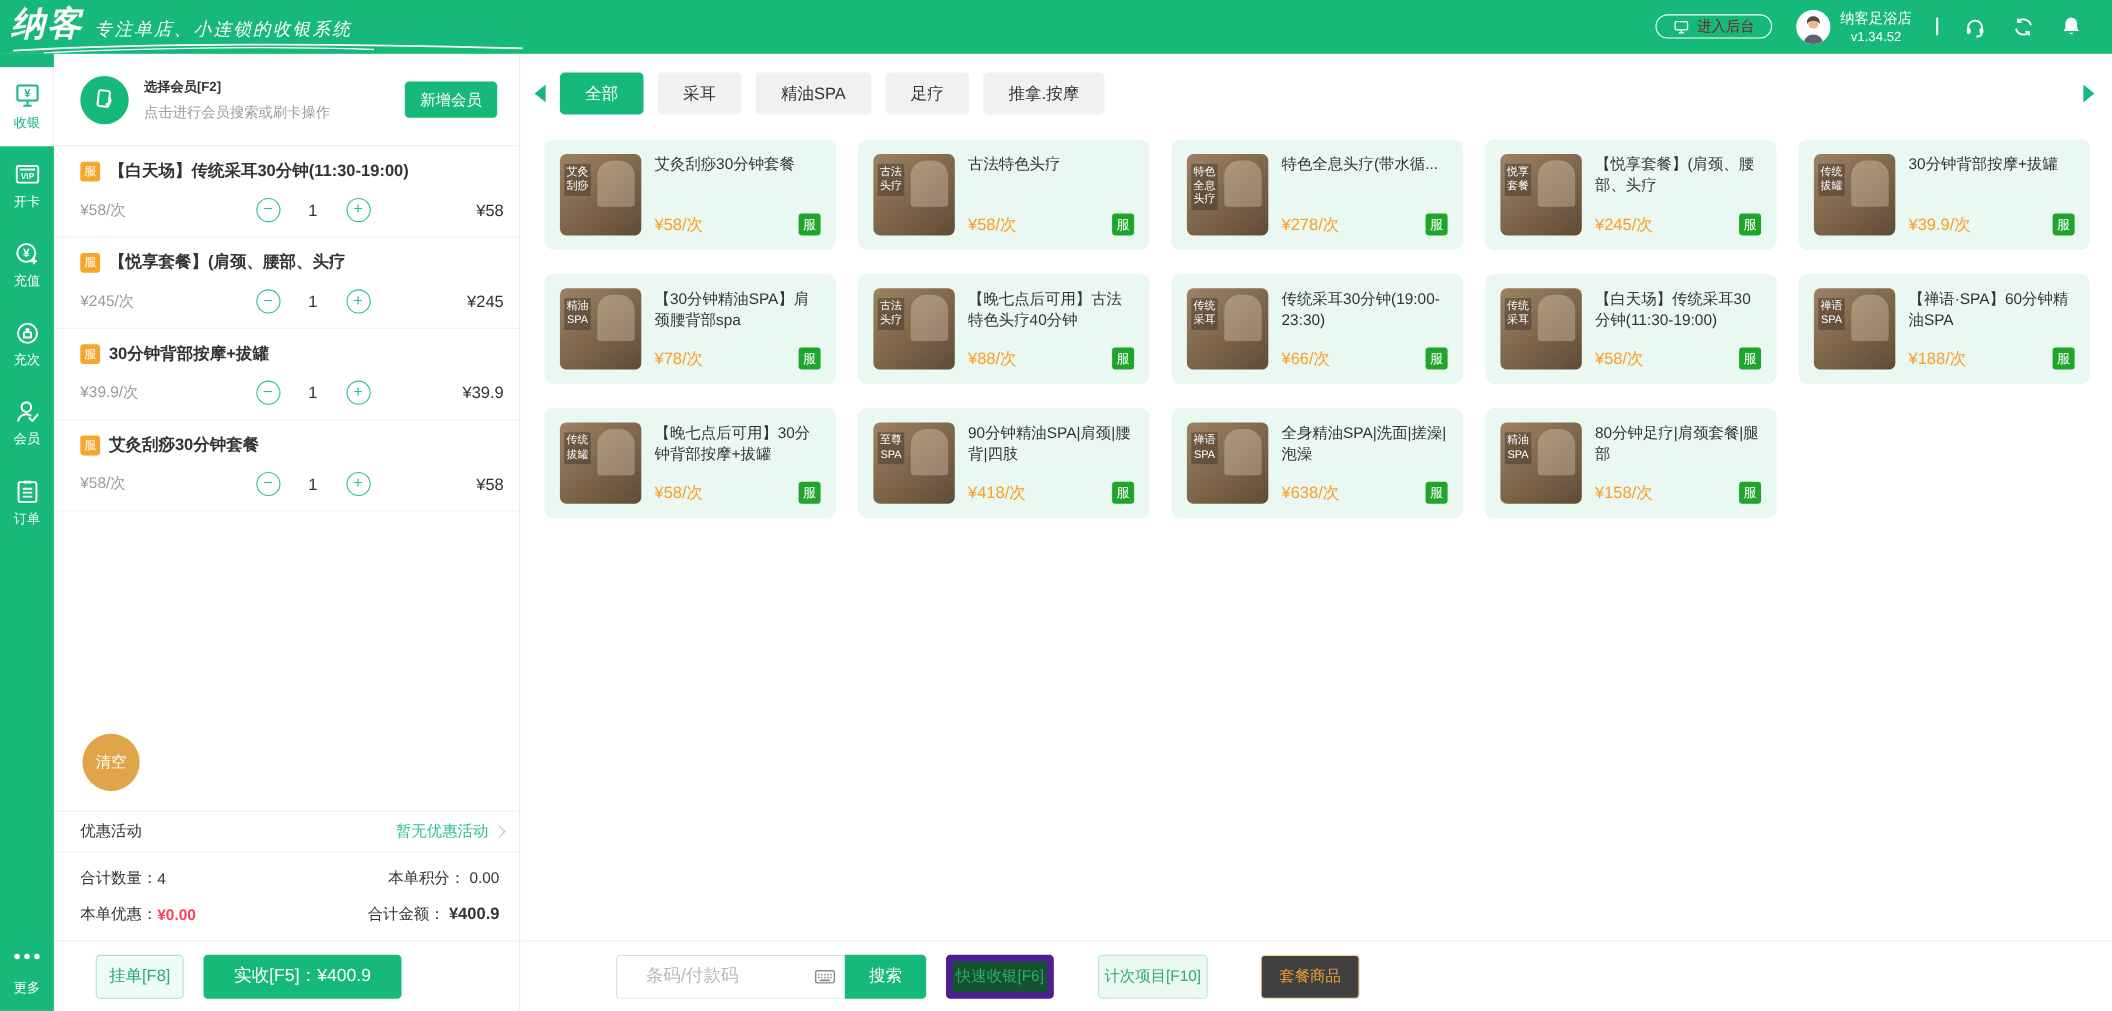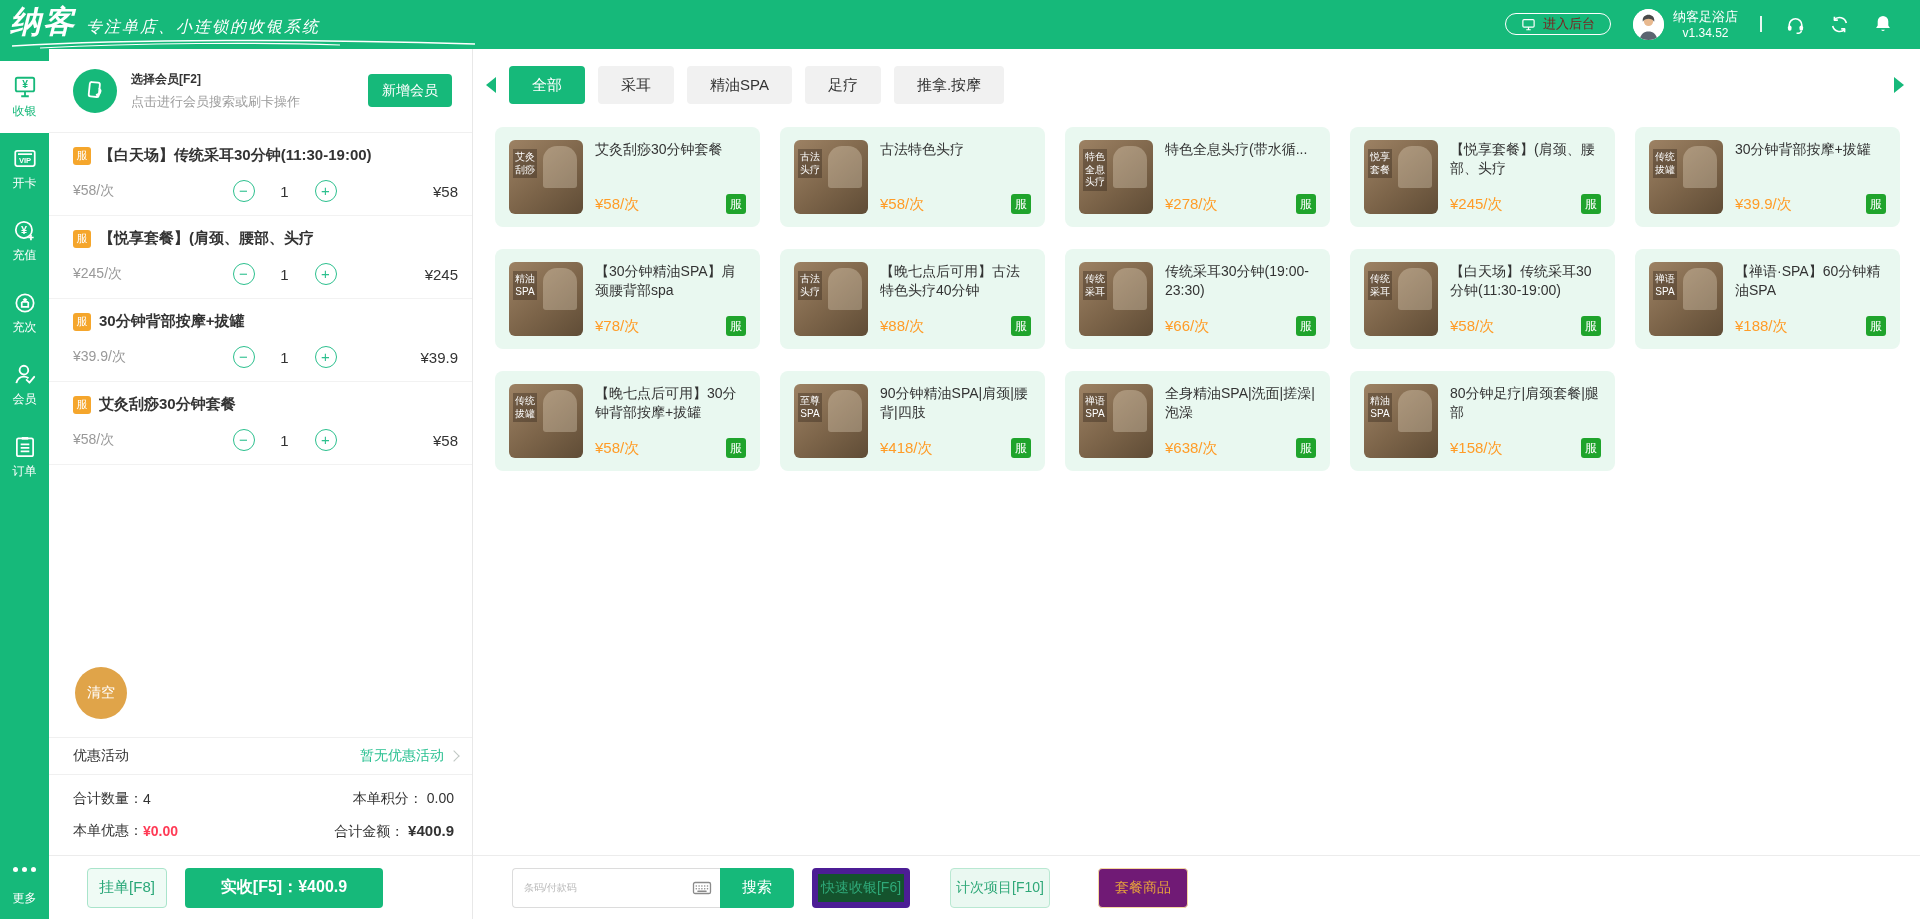--- a/index.html
+++ b/index.html
@@ -67,21 +67,21 @@
   .promo{ height:38px; border-top:1px solid #F0F0F0; border-bottom:1px solid #F0F0F0; display:flex; align-items:center; padding:0 14px 0 24px; font-size:14px; color:var(--txt);gap:40px; }
   .promo-value{ margin-left:auto; color:#2BC192; cursor:pointer; display:flex; align-items:center; }
   .chev{ width:8px; height:8px; border-top:1.5px solid #BFC7C3; border-right:1.5px solid #BFC7C3; transform:rotate(45deg); margin-left:6px; }
   .summary{ padding:8px 18px 8px 24px; }
   .srow{ height:32px; display:flex; align-items:center; font-size:14px; color:var(--txt); }
   .srow .right{ margin-left:auto; }
   .val-red{ color:var(--red); font-weight:bold; }
   .val-bold{ font-weight:bold; font-size:15px; }
   .cart-footer{ height:64px; border-top:1px solid #ECECEC; display:flex; align-items:center; padding-left:38px; gap:18px; }
   .hold-btn{ width:80px; height:40px; background:var(--mint-btn); border:1px solid #A9E4CB; color:#2BA879; font-size:15px; border-radius:4px; cursor:pointer; }
-  .charge-btn{ width:198px; height:40px; background:var(--green); border:none; color:#fff; font-size:16px; font-weight:bold; border-radius:4px; cursor:pointer; }
+  .charge-btn{ width:180px; height:40px; background:var(--green); border:none; color:#fff; font-size:16px; font-weight:normal; border-radius:4px; cursor:pointer; }
   
   .main{ flex:1; display:flex; flex-direction:column; background:#fff; min-width:0; }
   .tabs-row{ height:58px; display:flex; align-items:center; gap:13px; padding:14px 16px 0 13px; }
   .arrow{ width:0; height:0; cursor:pointer; }
   .arrow.left{ border-top:8px solid transparent; border-bottom:8px solid transparent; border-right:10px solid var(--green); }
   .arrow.right{ border-top:8px solid transparent; border-bottom:8px solid transparent; border-left:10px solid var(--green); margin-left:auto; }
   .tab{ height:38px; padding:0 23px; display:flex; align-items:center; background:#F1F1F1; color:var(--txt); font-size:15px; border-radius:4px; cursor:pointer; white-space:nowrap; }
   .tab.active{ background:var(--green); color:#fff; }
   .grid{ margin:20px 20px 0 22px; display:grid; grid-template-columns:repeat(5,1fr); gap:22px 20px; }
   .card{ background:var(--mint); border-radius:8px; height:100px; padding:13px 14px; display:flex; gap:12px; cursor:pointer; }
@@ -93,28 +93,28 @@
   .card-right{ flex:1; display:flex; flex-direction:column; min-width:0; }
   .card-title{ font-size:14px; color:var(--txt); line-height:1.35; max-height:39px; overflow:hidden; }
   .card-bottom{ margin-top:auto; display:flex; align-items:center; }
   .price{ color:var(--price); font-size:15px; }
   .card-bottom .sbadge{ margin-left:auto; }
   .main-spacer{ flex:1; }
   
   .bottom-bar{ height:64px; border-top:1px solid #ECECEC; display:flex; align-items:center; padding-left:39px; }
   .scan-group{ display:flex; height:40px; position:relative; }
   .scan-input{ width:208px; height:40px; border:1px solid #DCDCDC; border-right:none; border-radius:4px 0 0 4px;
-    padding:0 34px 0 11px; font-size:10px; color:var(--txt); outline:none; }
+    padding:0 34px 0 26px; font-size:16px; color:var(--txt); outline:none;margin-left:48px; }
   .scan-input::placeholder{ color:#B9B9B9; }
   .kb-ico{ position:absolute; right:82px; top:10px; color:#8a8a8a; cursor:pointer; }
   .search-btn{ width:74px; height:40px; background:var(--green); border:none; color:#fff; font-size:15px; border-radius:0 4px 4px 0; cursor:pointer; }
   .bar-btn{ height:40px; border-radius:4px; font-size:14px; cursor:pointer; }
   .quick-btn{ margin-left:18px; width:98px; background:#14532d; border:6px solid #4c1d95; color:#2FA878; }
   .count-btn{ margin-left:40px; width:100px; background:#EAF8F1; border:1px solid #B9E8D2; color:#2FA878; }
-  .package-btn{ margin-left:48px; width:90px; background:#701a75; border:1px solid #F5D7A0; color:#E6A23C; }
+  .package-btn{ margin-left:48px; width:90px; background:#404040; border:1px solid #F5D7A0; color:#E6A23C; }
 </style>
 </head>
 <body>
 
 <div class="topbar">
   <div class="logo-wrap">
     <span class="logo-text">纳客</span>
     <span class="tagline">专注单店、小连锁的收银系统</span>
     <svg class="logo-swoosh" width="470" height="12" viewBox="0 0 470 12">
       <path d="M2 9 C 120 2, 300 2, 465 7" stroke="#fff" stroke-width="1.6" fill="none"></path>

